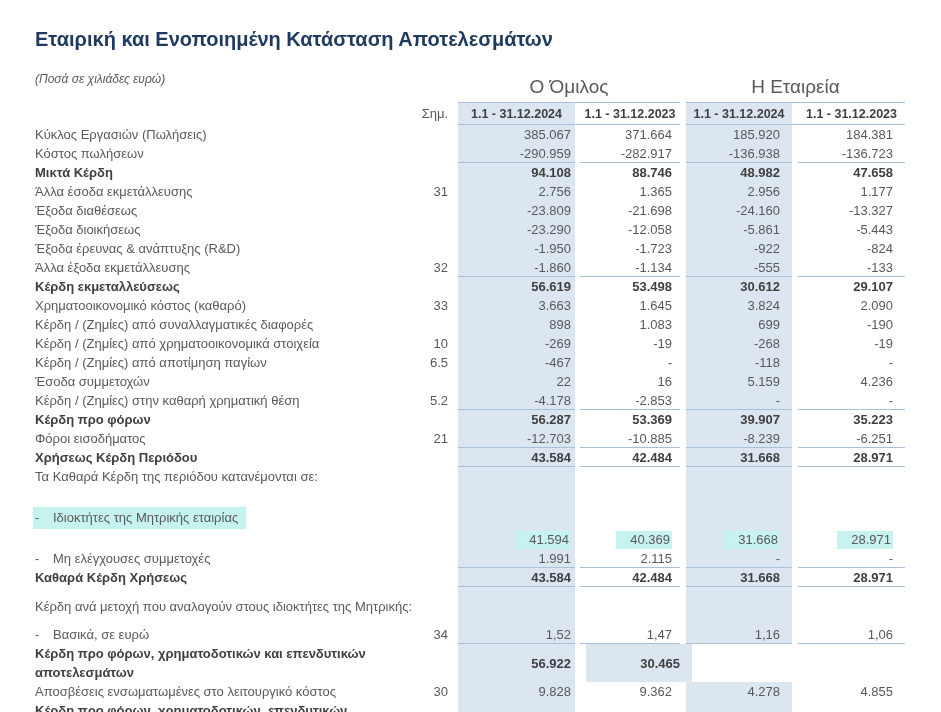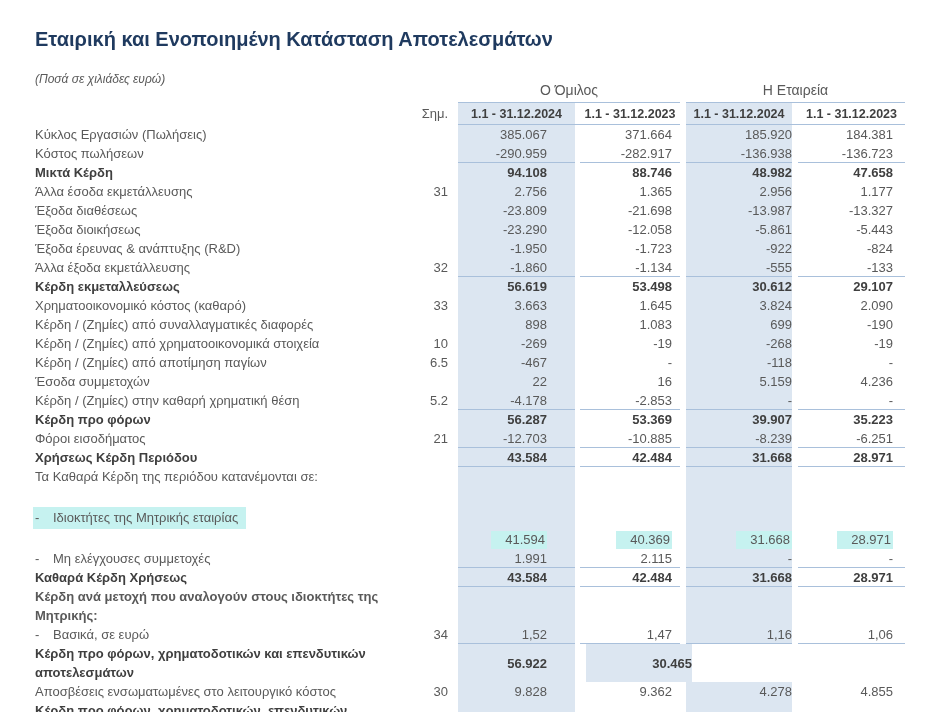--- a/index.html
+++ b/index.html
@@ -18,49 +18,49 @@
     color:var(--text);font-size:13px;
   }
   .page{padding:26px 0 0 35px;width:941px;}
   .title{
     font-size:20px;line-height:26px;font-weight:700;
     color:var(--title-color);margin-bottom:14px;
   }
   
   .c-label{width:390px;padding-right:8px;}
   .c-note{width:33px;padding-right:10px;justify-content:flex-end;text-align:right;}
-  .c-v1{width:117px;padding-right:28px;}
+  .c-v1{width:117px;padding-right:4px;}
   .c-sp1{width:5px;}
   .c-v2{width:100px;padding-right:8px;}
   .c-sp2{width:6px;}
-  .c-v3{width:106px;padding-right:0;}
+  .c-v3{width:106px;padding-right:12px;}
   .c-sp3{width:6px;}
   .c-v4{width:107px;padding-right:12px;}
   .c-v1,.c-v3{background:var(--col-bg);}
   
   .top-row{display:flex;height:36px;align-items:flex-end;}
   .subtitle{font-style:italic;font-size:12px;align-self:flex-start;padding-top:6px;}
-  .group{display:flex;justify-content:center;align-items:flex-end;padding-bottom:4px;font-size:14px;color:var(--text);}
+  .group{display:flex;justify-content:center;align-items:flex-end;padding-bottom:4px;font-size:19px;color:var(--text);}
   .g1{width:222px;}
   .g2{width:219px;}
   
   .hdr-row{display:flex;height:23px;}
   .hdr-row>div{display:flex;align-items:center;}
   .hdr-cell{justify-content:center;font-weight:700;font-size:12.5px;color:var(--bold-text);padding-right:0;}
   .hdr-row .c-v1,.hdr-row .c-sp1,.hdr-row .c-v2,
   .hdr-row .c-v3,.hdr-row .c-sp3,.hdr-row .c-v4{
     border-top:1px solid var(--line);border-bottom:1px solid var(--line);
   }
   .hdr-note{font-size:13px;color:var(--text);}
   
   .row{display:flex;min-height:19px;}
   .row.two{min-height:38px;}
   .row>div{display:flex;align-items:center;}
   .row .c-label{line-height:19px;align-items:center;}
-  .row.two .c-label{align-items:flex-start;font-weight:bold;}
+  .row.two .c-label{align-items:center;}
   .row .c-v1,.row .c-v2,.row .c-v3,.row .c-v4{justify-content:flex-end;}
   .row.u .c-v1,.row.u .c-v2,.row.u .c-v3,.row.u .c-v4{border-bottom:1px solid var(--line);}
   .row.bold{font-weight:700;color:var(--bold-text);}
   .lwrap{display:inline-flex;align-items:baseline;}
   .dash{display:inline-block;width:18px;flex:0 0 18px;}
   .lwrap.hl{background:var(--hl-bg);padding:1px 8px 2px 2px;margin-left:-2px;}
   .val.hl{background:var(--hl-bg);padding:1px 2px 2px 14px;margin-top:45px;}
 </style>
 </head>
 <body>
@@ -191,21 +191,21 @@
         <div class="c-note"></div>
         <div class="c-v1">
           <span class="val">-23.809</span>
         </div>
         <div class="c-sp1"></div>
         <div class="c-v2">
           <span class="val">-21.698</span>
         </div>
         <div class="c-sp2"></div>
         <div class="c-v3">
-          <span class="val">-13.987</span>
+          <span class="val">-24.160</span>
         </div>
         <div class="c-sp3"></div>
         <div class="c-v4">
           <span class="val">-13.327</span>
         </div>
       </div>
       <div class="row">
         <div class="c-label">
           <span class="lwrap">
             <span>Έξοδα διοικήσεως</span>

